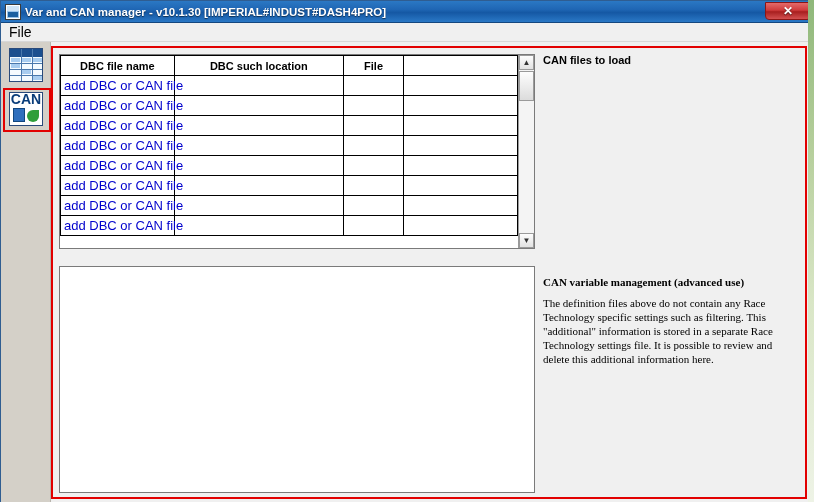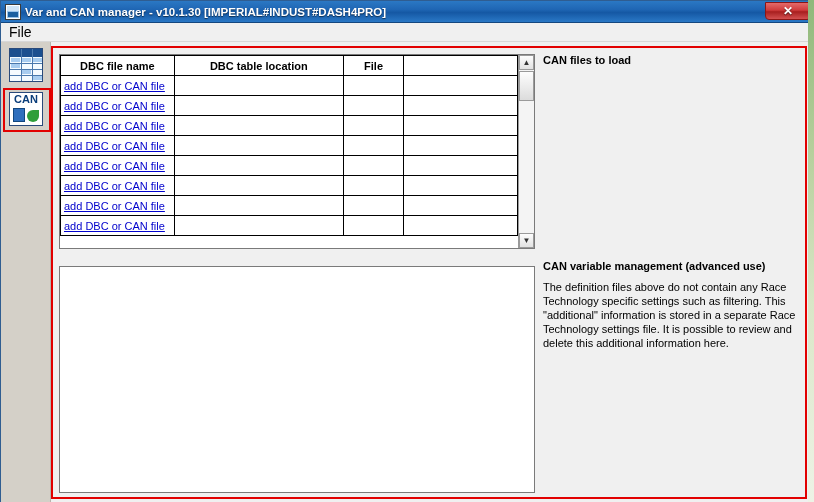--- a/index.html
+++ b/index.html
@@ -157,21 +157,21 @@
     position: relative;
     overflow: hidden;
     font-size: 9px;
     font-weight: bold;
     color: #0a3d7a;
     text-align: center;
   }
   .icon-can .can-text {
     position: absolute; left: 0; right: 0; top: 1px;
     letter-spacing: 0px;
-    font-size: 11px;
+    font-size: 14px;
     line-height: 10px;
   }
   .icon-can .plug {
     position: absolute; left: 3px; bottom: 3px;
     width: 12px; height: 14px;
     background: #2f6fbd;
     border: 1px solid #12477f;
     box-sizing: border-box;
   }
   .icon-can .leaf {
@@ -234,22 +234,21 @@
     font-weight: bold;
     text-align: center;
     background: #ffffff;
   }
   .col-name { width: 113px; }
   .col-loc  { width: 168px; }
   .col-port { width: 60px; }
   .col-extra{ width: 113px; }
   .cell-link {
     color: #0000cc;
-    text-decoration: underline;
-    font-size: 11px;
+    font-size: 13px;
     white-space: nowrap;
   }
   td.link-cell { padding-left: 4px; }
 
   
   .vscroll {
     width: 16px;
     flex: 0 0 16px;
     background: #f0f0f0;
     border-left: 1px solid #9a9a9a;
@@ -294,21 +293,21 @@
     box-sizing: border-box;
   }
 
   
   .help-block {
     position: absolute;
     left: 490px;
     width: 258px;
   }
   .help-block.one { top: 6px; }
-  .help-block.two { top: 212px; }
+  .help-block.two { top: 228px; font-family: Liberation Serif, serif; }
   .help-title {
     font-size: 11px;
     font-weight: bold;
     color: #000000;
     margin-bottom: 8px;
   }
   .help-body {
     font-size: 11px;
     line-height: 14px;
     color: #000000;
@@ -370,21 +369,21 @@
     </div>
 
     <div class="content-outline">
 
       <div class="table-wrap">
         <div class="table-scroll-area">
           <table class="dbc">
             <thead>
               <tr>
                 <th class="col-name">DBC file name</th>
-                <th class="col-loc">DBC table location</th>
+                <th class="col-loc">DBC such location</th>
                 <th class="col-port">File</th>
                 <th class="col-extra"></th>
               </tr>
             </thead>
             <tbody>
               <tr>
                 <td class="link-cell"><span class="cell-link">add DBC or CAN file</span></td>
                 <td></td>
                 <td></td>
                 <td></td>

